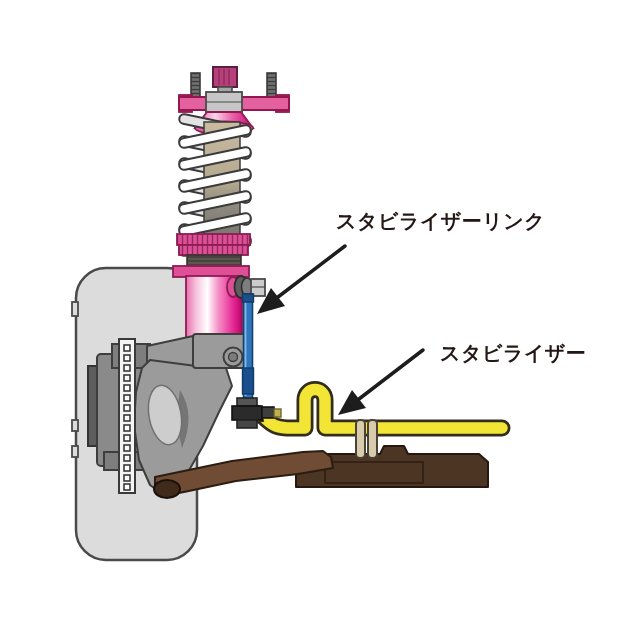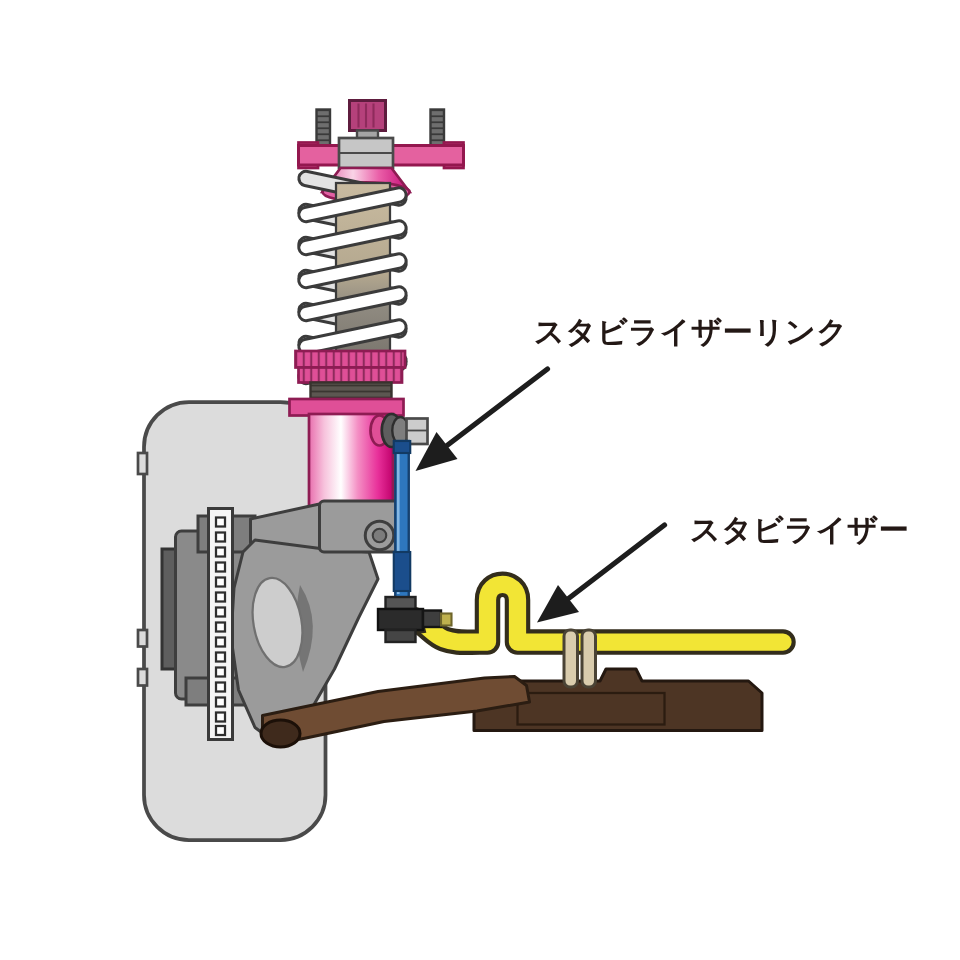--- a/index.html
+++ b/index.html
@@ -1,19 +1,18 @@
 <!DOCTYPE html>
 <html><head>
 <meta charset="utf-8">
 <style>
   html,body{margin:0;padding:0;background:#fff;}
   .canvas{
     position:relative;width:588px;height:640px;background:#ffffff;overflow:hidden;
     font-family:"DejaVu Sans",sans-serif;
-    padding-left:20px;
   }
   svg{display:block;}
   .jp-label{
     font-family:"DejaVu Sans",sans-serif;
     font-weight:bold;
     font-size:20px;
     letter-spacing:0.5px;
     fill:#231815;
   }
 </style>

